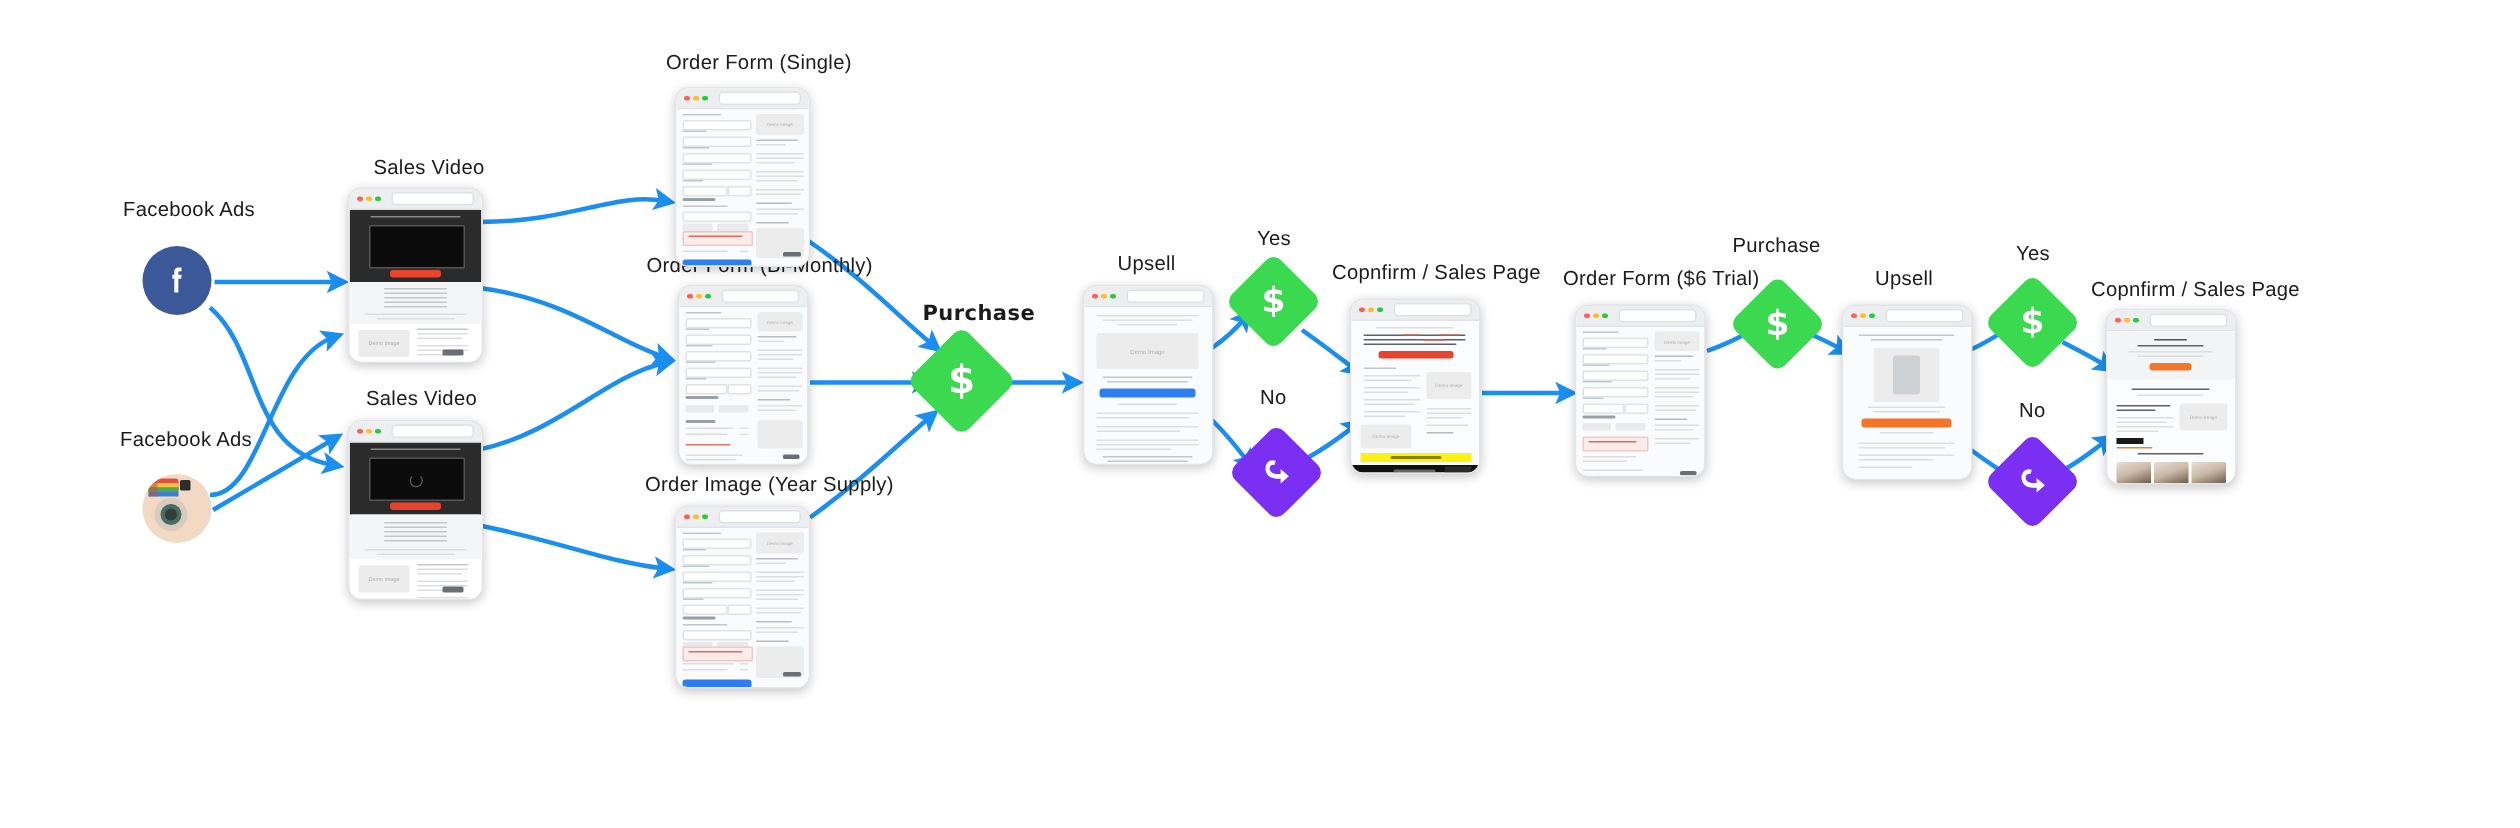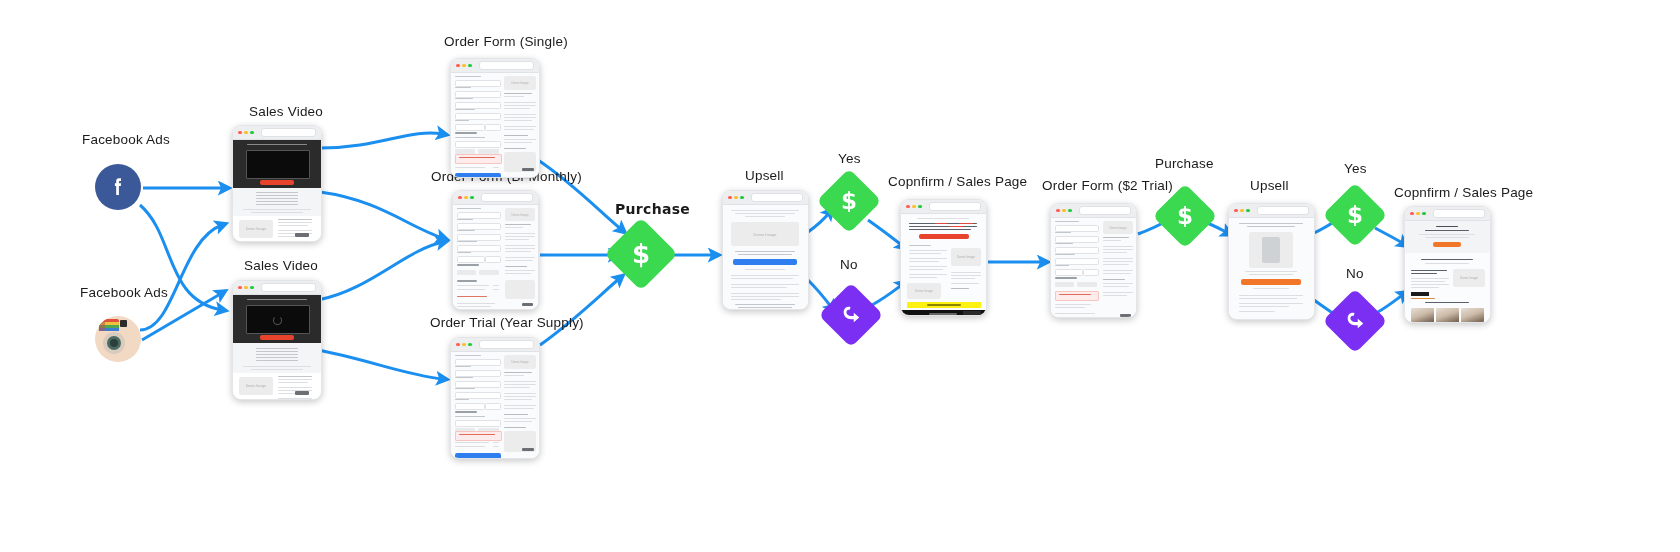--- a/index.html
+++ b/index.html
@@ -164,27 +164,27 @@
       <path d="M1378,312 C1390,305 1398,298 1404,294"></path>
     </g>
   </svg>
 
   <div class="lbl" style="left:82px;top:132px;">Facebook Ads</div>
   <div class="lbl" style="left:80px;top:285px;">Facebook Ads</div>
   <div class="lbl" style="left:249px;top:104px;">Sales Video</div>
   <div class="lbl" style="left:244px;top:258px;">Sales Video</div>
   <div class="lbl" style="left:444px;top:34px;">Order Form (Single)</div>
   <div class="lbl" style="left:431px;top:169px;">Order Form (Bi-Monthly)</div>
-  <div class="lbl" style="left:430px;top:315px;">Order Trial (Year Supply)</div>
+  <div class="lbl" style="left:430px;top:315px;">Order Image (Year Supply)</div>
   <div class="lbl marker" style="left:615px;top:201px;">Purchase</div>
   <div class="lbl" style="left:745px;top:168px;">Upsell</div>
   <div class="lbl" style="left:838px;top:151px;">Yes</div>
   <div class="lbl" style="left:840px;top:257px;">No</div>
   <div class="lbl" style="left:888px;top:174px;">Copnfirm / Sales Page</div>
-  <div class="lbl" style="left:1042px;top:178px;">Order Form ($2 Trial)</div>
+  <div class="lbl" style="left:1042px;top:178px;">Order Form ($6 Trial)</div>
   <div class="lbl" style="left:1155px;top:156px;">Purchase</div>
   <div class="lbl" style="left:1250px;top:178px;">Upsell</div>
   <div class="lbl" style="left:1344px;top:161px;">Yes</div>
   <div class="lbl" style="left:1346px;top:266px;">No</div>
   <div class="lbl" style="left:1394px;top:185px;">Copnfirm / Sales Page</div>
 
   <div class="fb" style="left:95px;top:164px;">
     <svg viewBox="0 0 24 24" aria-hidden="true">
         <path fill="#ffffff" d="M15.1 8.2h-2.2V6.7c0-.6.4-.8.7-.8h1.4V3.3h-2c-2.3 0-2.8 1.7-2.8 2.8v2.1H8.9v2.7h1.3V20h2.7v-9.1h1.9l.3-2.7z"></path>
       </svg>

